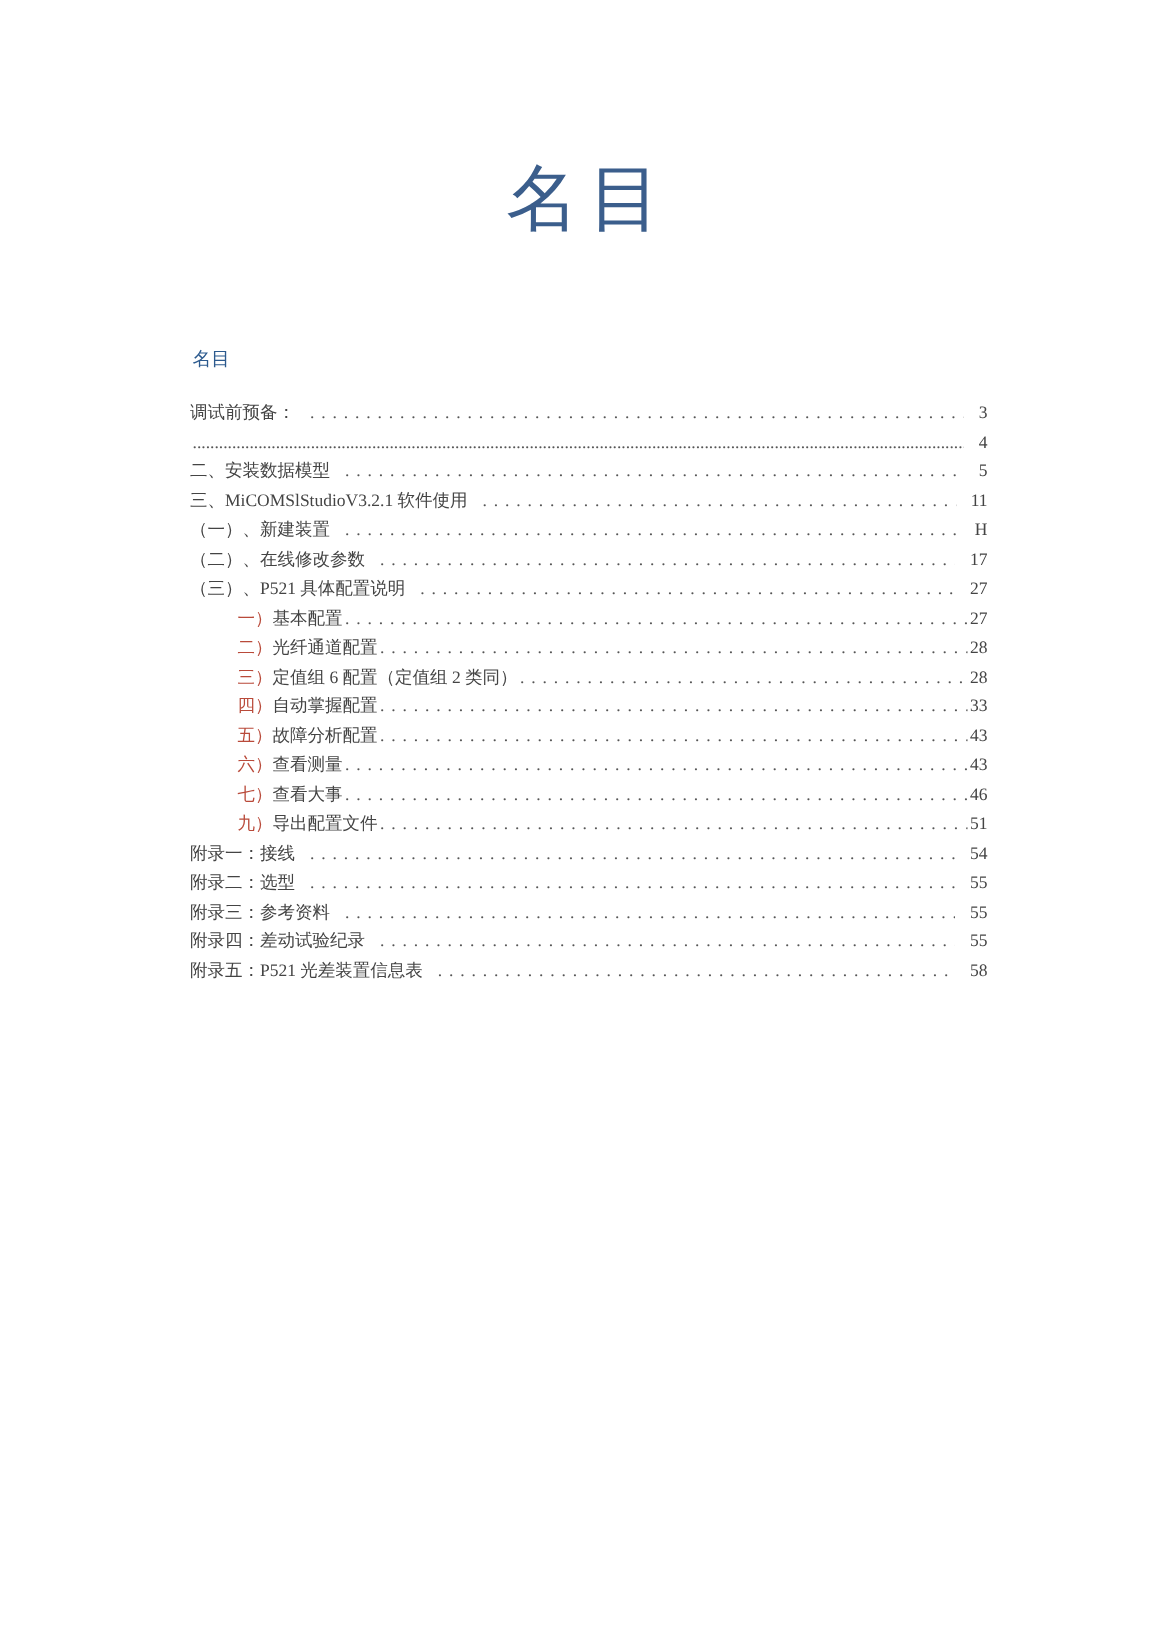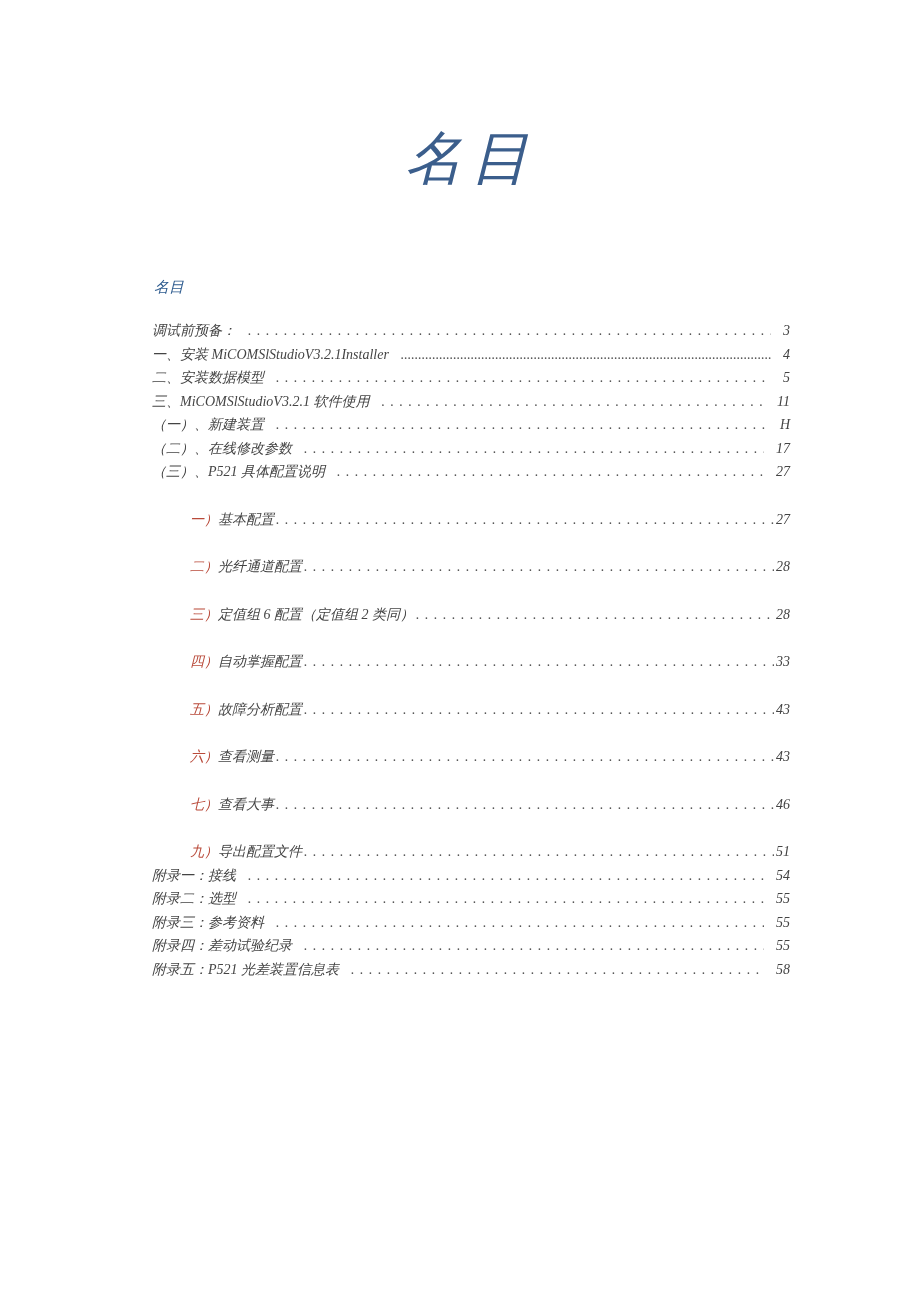--- a/index.html
+++ b/index.html
@@ -5,21 +5,20 @@
   * { margin: 0; padding: 0; box-sizing: border-box; }
   body {
     background: #fff;
     font-family: "SimSun", "宋体", serif;
     width: 920px;
     height: 1301px;
     position: relative;
   }
   .page {
     padding: 120px 130px 0 152px;
-    font-style: italic;
   }
   .main-title {
     font-family: "SimSun", "宋体", serif;
     font-size: 58px;
     font-weight: 300;
     color: #3b5e8c;
     text-align: center;
     letter-spacing: 8px;
     margin-bottom: 80px;
   }
@@ -34,21 +33,21 @@
     color: #333;
     line-height: 1.75;
   }
   .toc-row {
     display: flex;
     align-items: baseline;
     white-space: nowrap;
     margin-bottom: -1px;
   }
   .toc-row.indent1 { padding-left: 0px; gap: 10px; }
-  .toc-row.indent3 { padding-left: 38px; margin-top: 24px; }
+  .toc-row.indent3 { padding-left: 38px; }
   .toc-label {
     flex: 0 0 auto;
     color: #444;
   }
   .toc-leader {
     flex: 1 1 auto;
     overflow: hidden;
     color: #555;
     letter-spacing: 1px;
     padding: 0 2px;
@@ -78,21 +77,20 @@
 <div class="page">
   <h1 class="main-title">名目</h1>
   <div class="sub-title">名目</div>
   <div class="toc" id="toc">
       <div class="toc-row indent1">
         <span class="toc-label">调试前预备：</span>
         <span class="toc-leader"></span>
         <span class="toc-page">3</span>
       </div>
       <div class="toc-row indent1">
-        <span class="toc-label">一、安装 MiCOMSlStudioV3.2.1Installer</span>
         <span class="toc-leader dense"></span>
         <span class="toc-page">4</span>
       </div>
       <div class="toc-row indent1">
         <span class="toc-label">二、安装数据模型</span>
         <span class="toc-leader"></span>
         <span class="toc-page">5</span>
       </div>
       <div class="toc-row indent1">
         <span class="toc-label">三、MiCOMSlStudioV3.2.1 软件使用</span>

